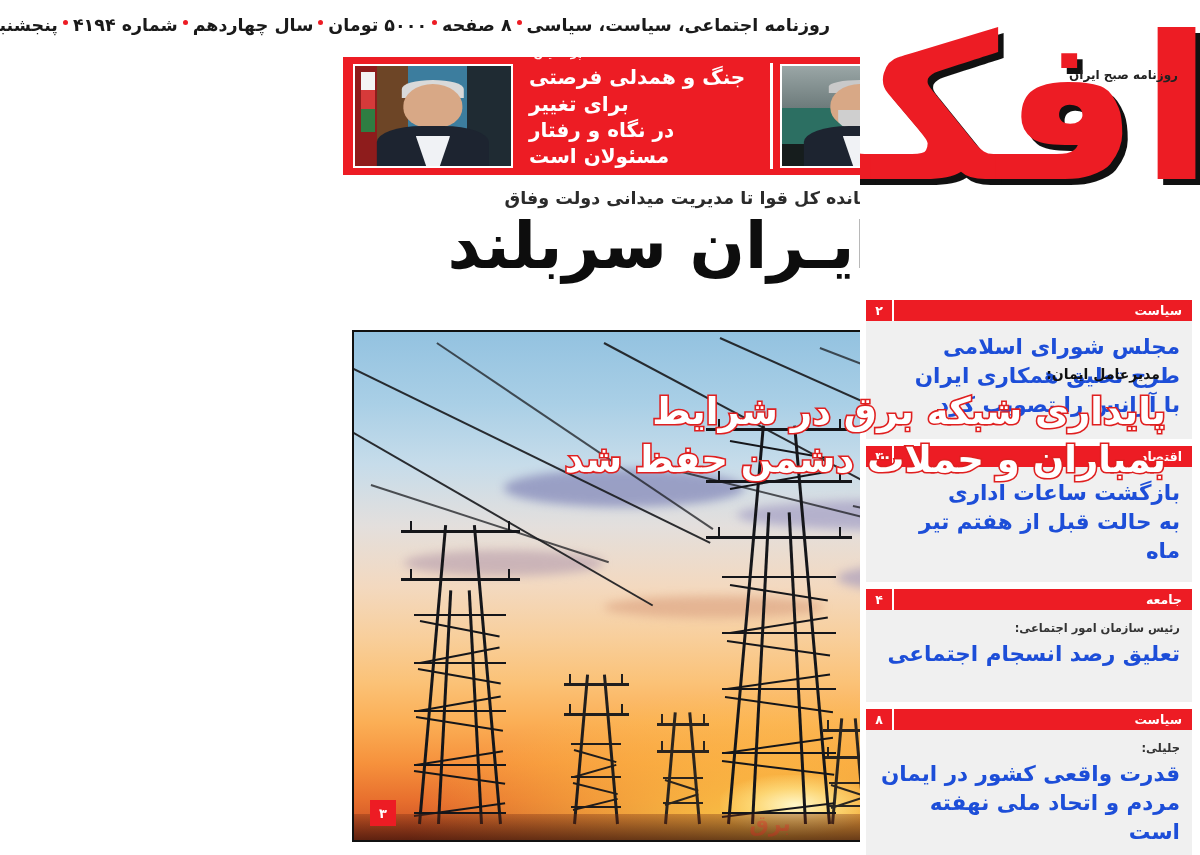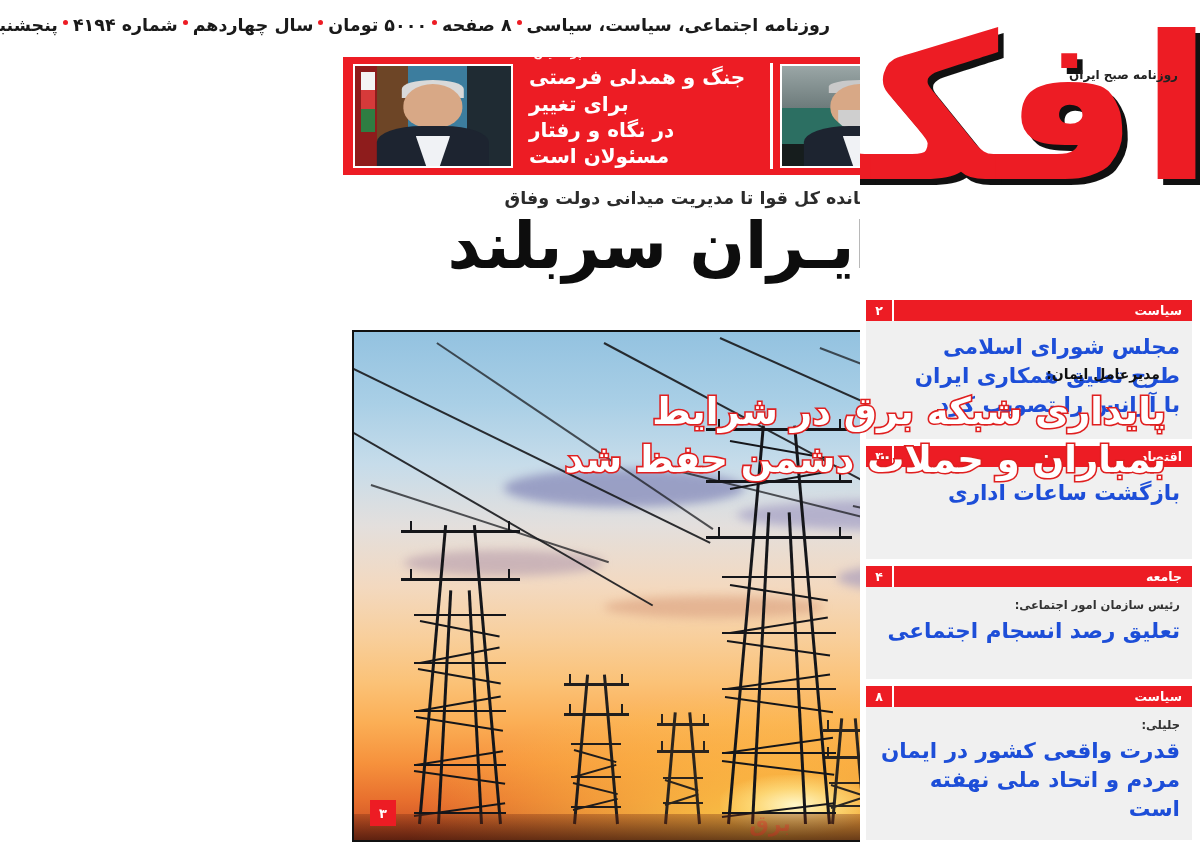--- a/index.html
+++ b/index.html
@@ -706,20 +706,21 @@
       </div>
     </div>
 
     <div class="side-item">
       <div class="side-bar">
         <div class="side-cat">اقتصاد</div>
         <div class="side-pg">۳</div>
       </div>
       <div class="side-body">
         <div class="side-title">بازگشت ساعات اداری</div>
+        <div class="side-title">به حالت قبل از هفتم تیر ماه</div>
       </div>
     </div>
 
     <div class="side-item">
       <div class="side-bar">
         <div class="side-cat">جامعه</div>
         <div class="side-pg">۴</div>
       </div>
       <div class="side-body">
         <div class="side-kicker">رئیس سازمان امور اجتماعی:</div>

